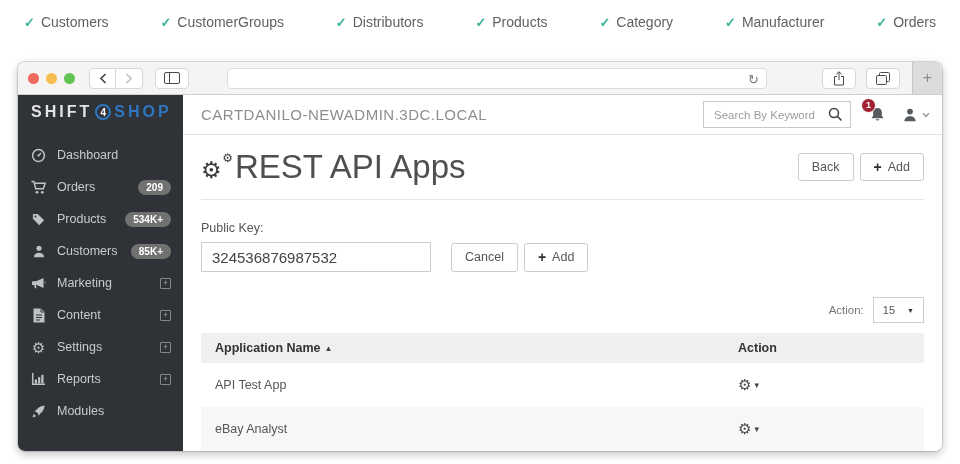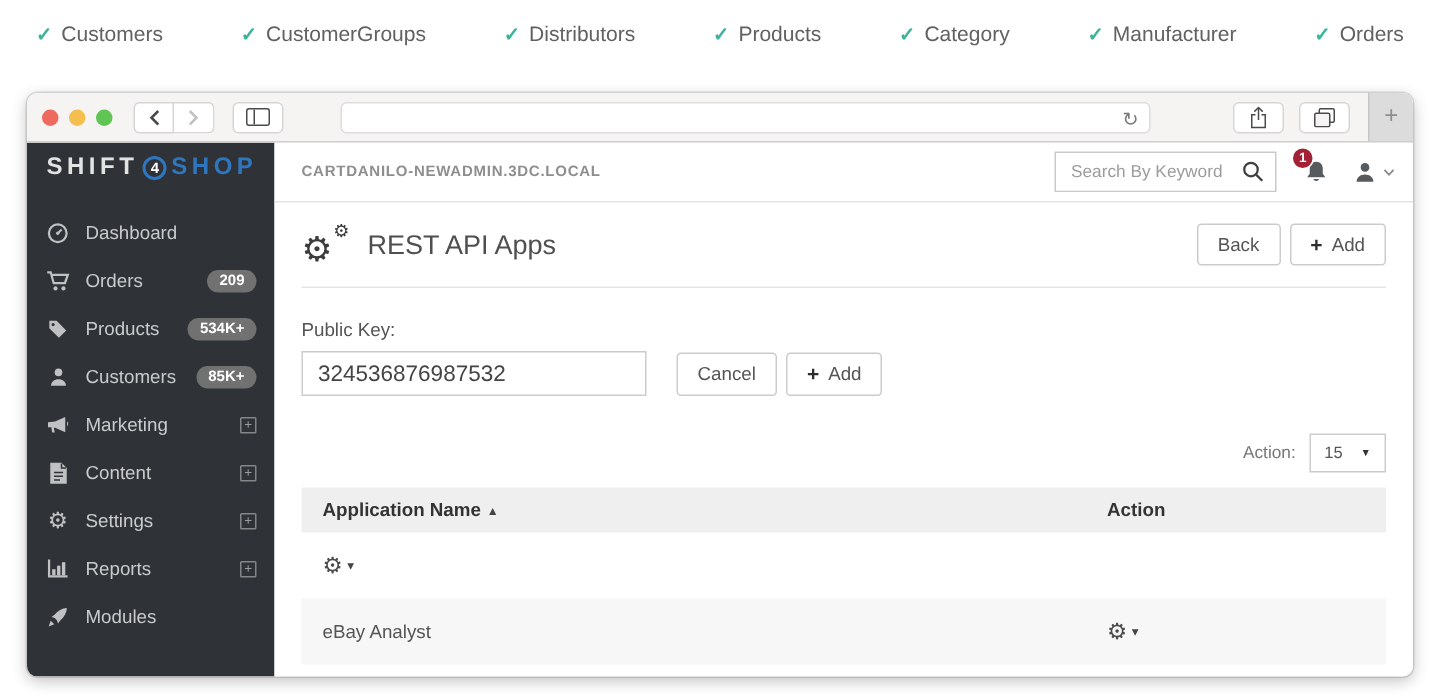--- a/index.html
+++ b/index.html
@@ -58,39 +58,39 @@
   .badge { background:#717171; color:#fff; font-size:10px; font-weight:bold;
     border-radius:9px; padding:2px 8px; }
   .expand { width:11px; height:11px; border:1px solid #848688; color:#9a9c9e; font-size:9px;
     line-height:9px; text-align:center; border-radius:1px; }
   .gear-glyph { font-size:15px; line-height:1; }
 
   
   .main { flex:1; display:flex; flex-direction:column; background:#fff; min-width:0; }
   .admin-topbar { height:40px; border-bottom:1px solid #e3e3e3; display:flex; align-items:center;
     padding:0 12px 0 18px; flex-shrink:0; }
-  .breadcrumb { font-size:10px; font-weight:bold; letter-spacing:.5px; color:#8e8e8e; flex:1; }
+  .breadcrumb { font-size:15px; font-weight:normal; letter-spacing:.5px; color:#8e8e8e; flex:1; }
   .search-box { position:relative; width:148px; height:27px; border:1px solid #c9c9c9; background:#fff; }
   .search-box input { border:none; outline:none; width:100%; height:100%; padding:0 30px 0 10px;
     font-size:11.5px; color:#555; font-family:"Liberation Sans", sans-serif; }
   .search-box input::placeholder { color:#9c9c9c; }
   .search-icon { position:absolute; right:7px; top:5px; }
   .bell-wrap { position:relative; margin-left:18px; margin-right:4px; }
   .notif-badge { position:absolute; top:-8px; left:-8px; width:15px; height:15px; background:#a32135;
     border:1px solid #fff; border-radius:50%; color:#fff; font-size:9px; font-weight:bold;
     display:flex; align-items:center; justify-content:center; }
   .user-wrap { margin-left:12px; display:flex; align-items:center; gap:4px; }
 
   
   .content { flex:1; padding:0 18px; overflow:hidden; }
   .title-row { display:flex; align-items:center; margin-top:13px; }
   .title-gears { position:relative; width:34px; height:30px; color:#3c3c3c; flex-shrink:0; }
   .title-gears .g-big { position:absolute; left:0; bottom:0; font-size:23px; line-height:1; }
   .title-gears .g-small { position:absolute; right:2px; top:0; font-size:12px; line-height:1; }
-  .page-title { font-size:18px; font-weight:400; color:#4f4f4f; margin-left:10px; flex:1; }
+  .page-title { font-size:33px; font-weight:400; color:#4f4f4f; flex:1; }
   .btn { background:#fff; border:1px solid #ccc; border-radius:3px; color:#555;
     font-size:12.5px; padding:0 13px; height:28px; display:inline-flex; align-items:center; gap:6px;
     cursor:pointer; font-family:"Liberation Sans", sans-serif; }
   .btn .plus { font-weight:bold; font-size:14px; color:#2d2d2d; }
   .btn + .btn { margin-left:6px; }
   .divider { border-top:1px solid #e5e5e5; margin-top:13px; }
 
   .pk-label { margin-top:21px; font-size:12.5px; color:#555; }
   .pk-row { display:flex; align-items:center; margin-top:7px; }
   .pk-input { width:230px; height:30px; border:1px solid #ccc; padding:0 10px; font-size:15px;
@@ -400,20 +400,21 @@
               <span class="col-name">
                 <span>Application Name</span>
                 <span class="sort-caret">▲</span>
               </span>
               <span class="col-action">
                 <span>Action</span>
               </span>
             </div>
 
             <div class="trow">
+              <span class="col-name">API Test App</span>
               <span class="col-action">
                 <span class="action-trigger">
                   <span class="gear">⚙</span>
                   <span class="caret">▾</span>
                 </span>
               </span>
             </div>
 
             <div class="trow zebra">
               <span class="col-name">eBay Analyst</span>

